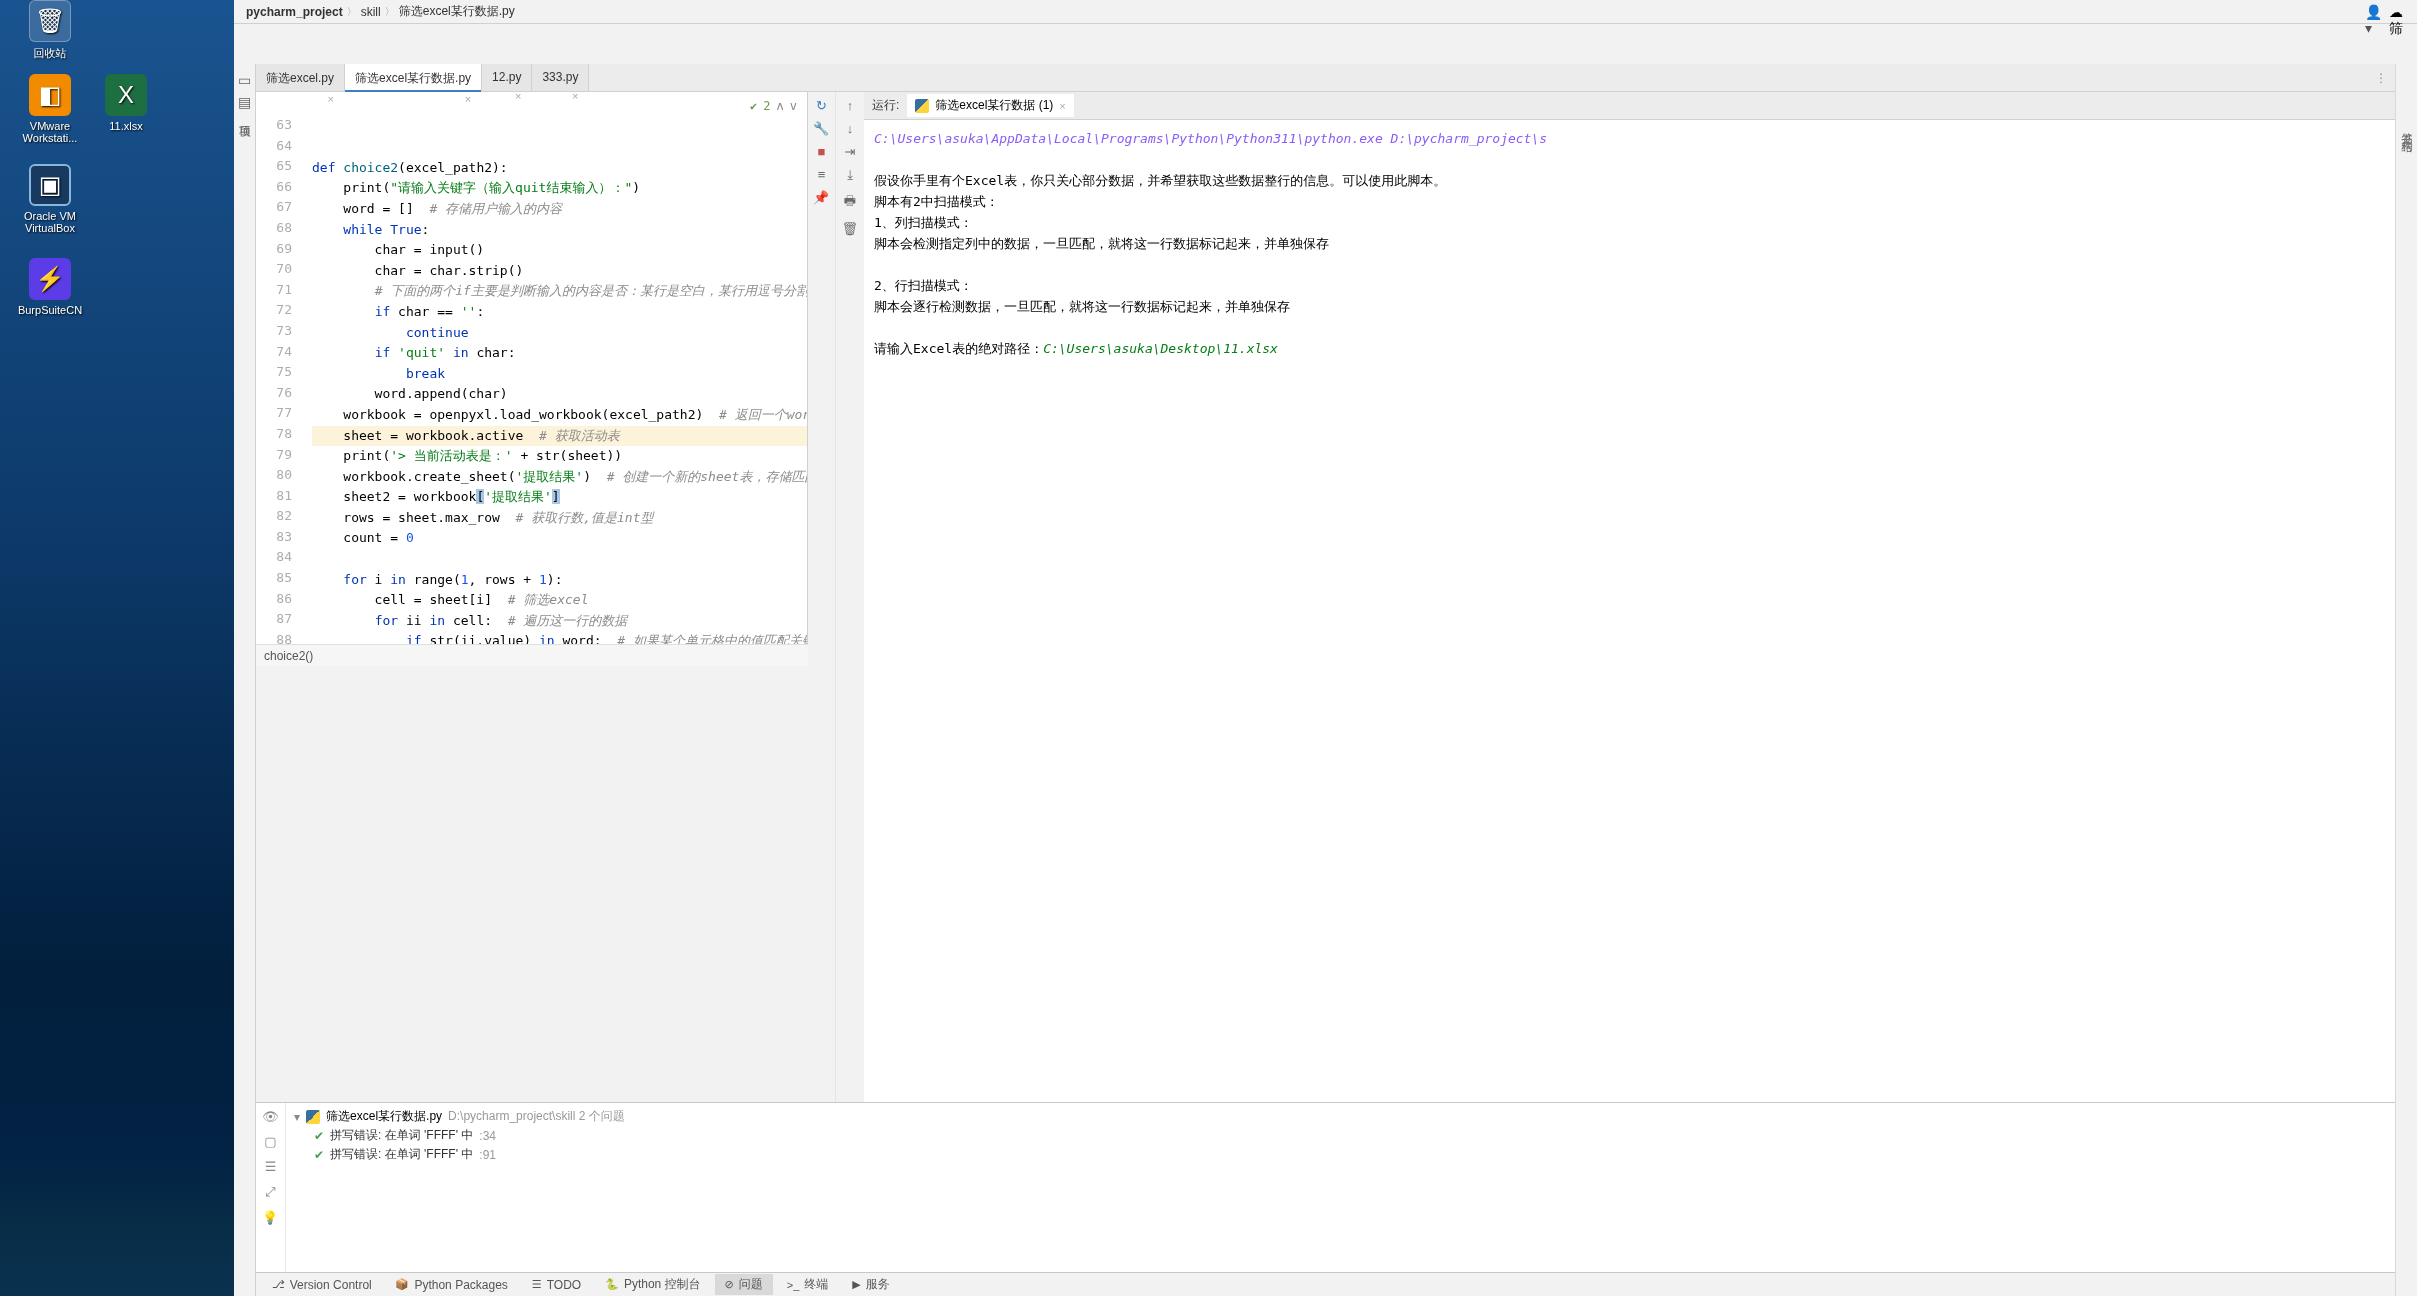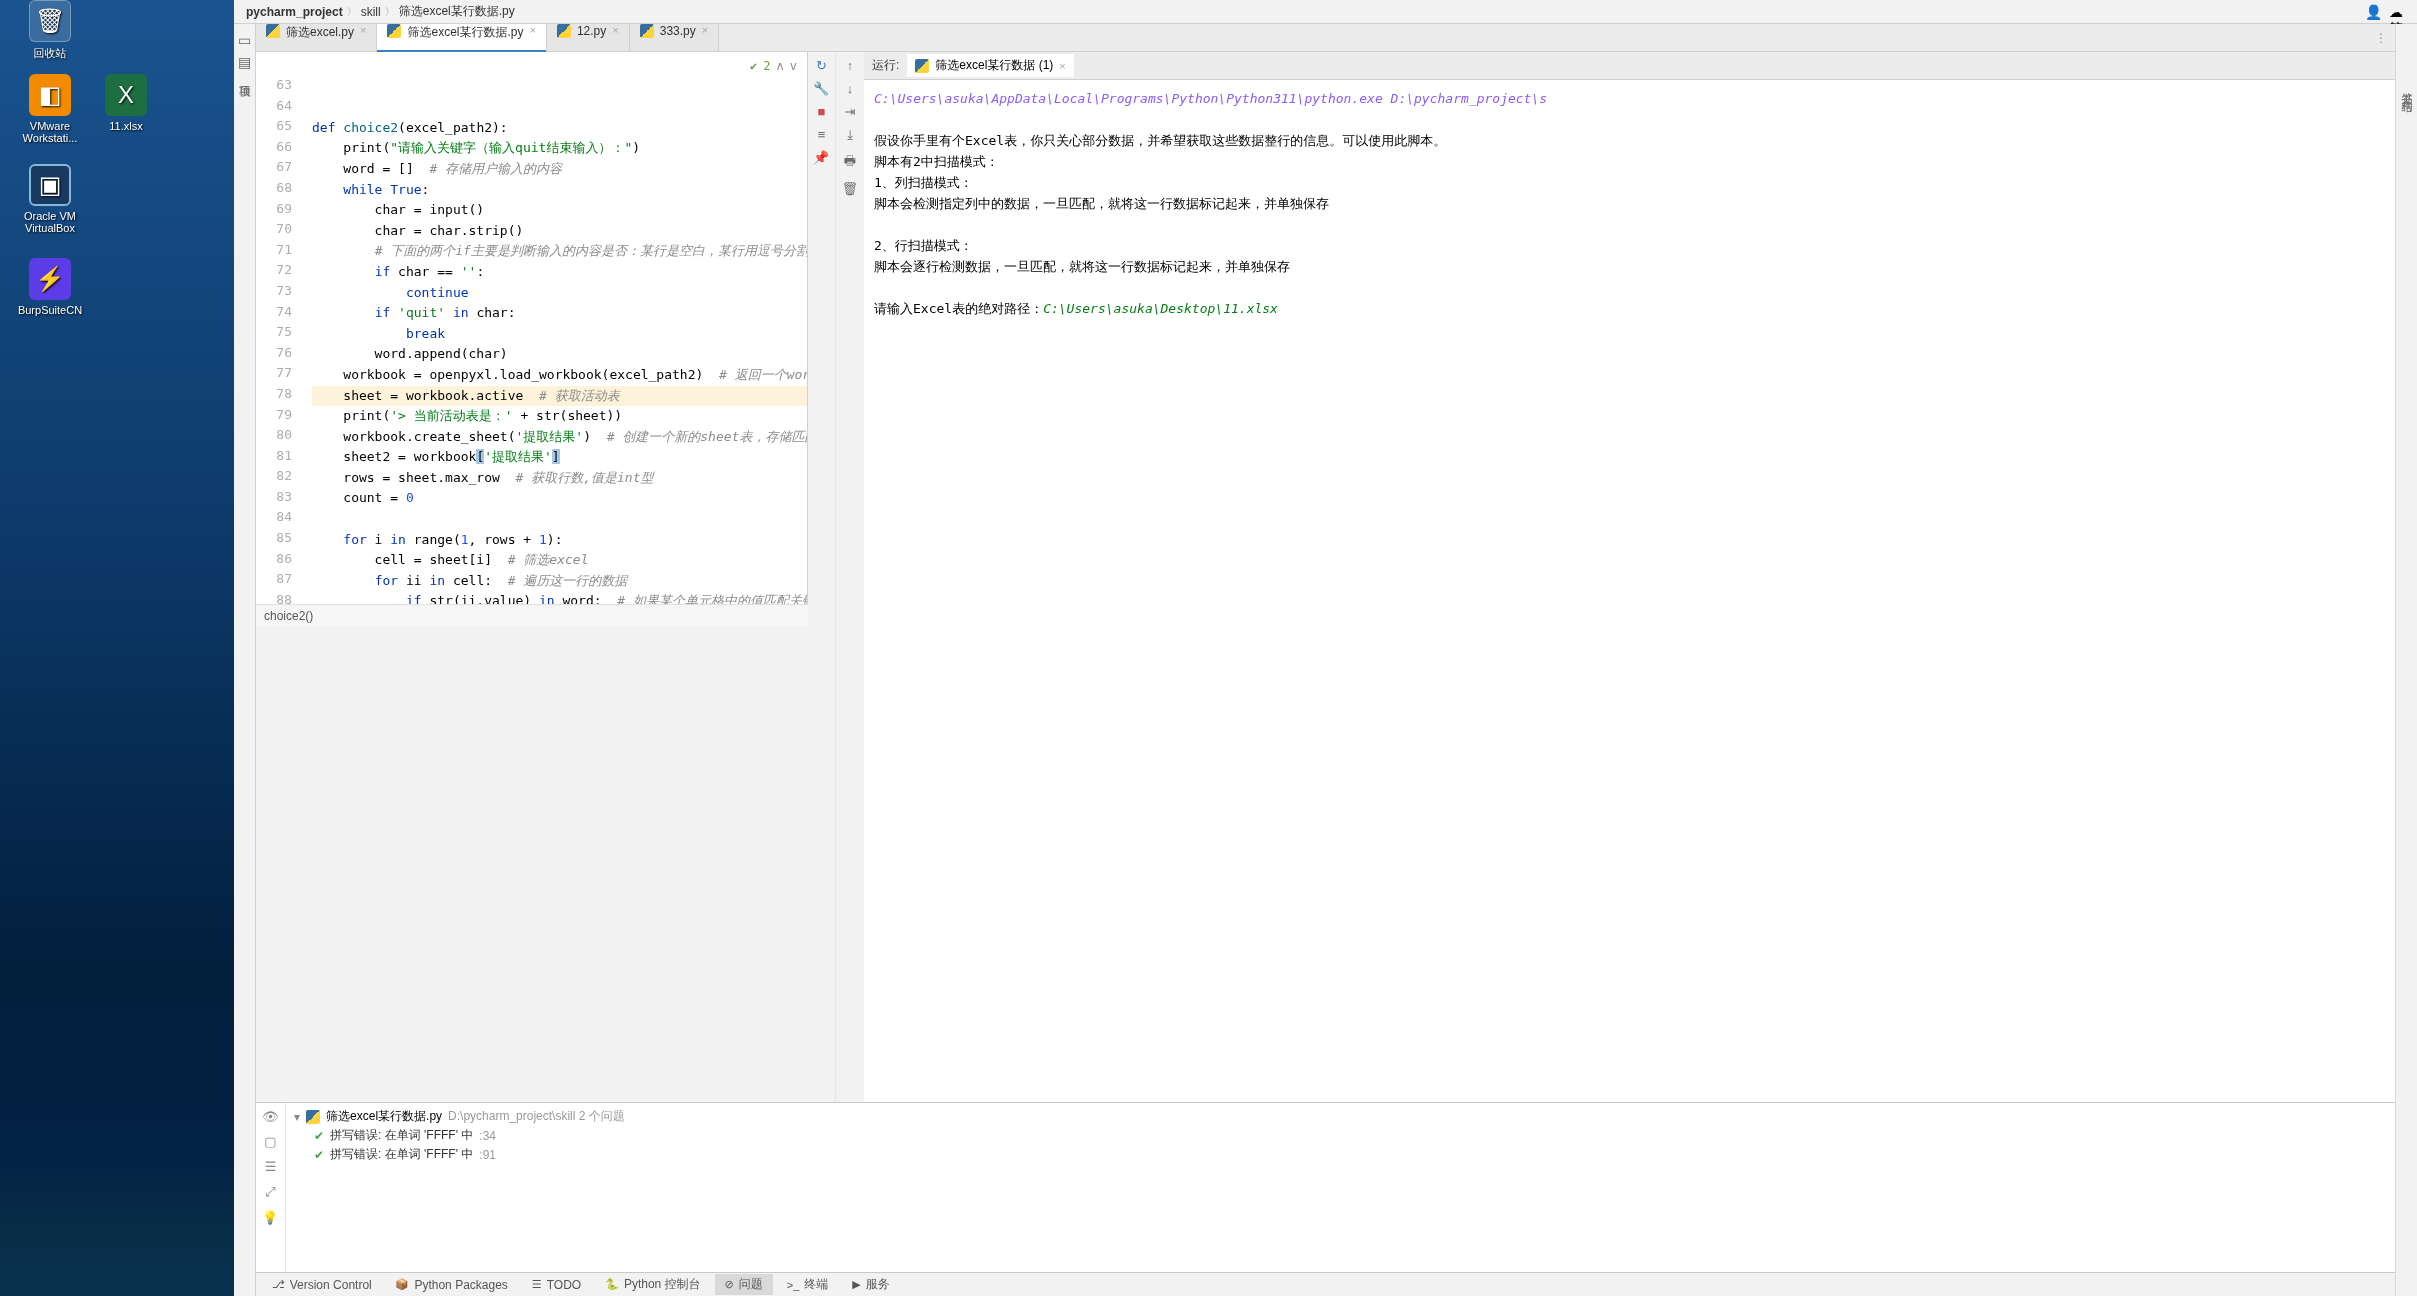--- a/index.html
+++ b/index.html
@@ -10,41 +10,41 @@
 .desktop-bottom { position:absolute; bottom:0; left:0; right:0; height:140px; background:linear-gradient(180deg,rgba(10,40,60,0) 0%,rgba(10,50,70,0.6) 50%,rgba(20,70,90,0.4) 100%); }
 .dicon { position:absolute; width:76px; text-align:center; color:#fff; font-size:11px; text-shadow:1px 1px 2px #000; cursor:default; }
 .dicon .box { width:42px; height:42px; margin:0 auto 4px; border-radius:6px; display:flex; align-items:center; justify-content:center; font-size:24px; color:#fff; }
 .bin .box{background:rgba(255,255,255,0.15); border:1px solid rgba(255,255,255,0.3);}
 .vmw .box{background:#f38b00;}
 .xlsx .box{background:#1d6f42;}
 .vbox .box{background:#183a61; border:2px solid #88b7dc;}
 .burp .box{background:#5b3ce6;}
 
 
-.ide { position:absolute; left:234px; top:0; right:0; bottom:0; background:#f2f2f2; display:flex; flex-direction:column; }
+.ide { position:absolute; left:234px; top:0; right:0; bottom:0; background:#f2f2f2; display:flex; flex-direction:column;gap:40px; }
 .navbar { height:24px; background:#f2f2f2; border-bottom:1px solid #d0d0d0; display:flex; align-items:center; padding:0 8px; }
 .crumb { color:#333; padding:0 4px; font-size:12px; }
 .crumb b { font-weight:bold; }
 .chev { color:#888; font-size:10px; }
 .nav-spacer { flex:1; }
 .avatar-ico { width:16px; height:16px; margin-right:8px; font-size:14px; color:#555; }
 .cloud-ico { width:20px; height:16px; font-size:14px; }
 
 .ide-body { flex:1; display:flex; min-height:0; }
 
 
 .lgutter { width:22px; background:#f2f2f2; border-right:1px solid #d0d0d0; display:flex; flex-direction:column; align-items:center; padding-top:8px; gap:6px; }
 .lgutter span { font-size:12px; color:#666; cursor:pointer; writing-mode:vertical-rl; }
 .lgutter .iconbtn { writing-mode:horizontal-tb; font-size:14px;}
 
 .main-col { flex:1; display:flex; flex-direction:column; min-width:0;}
 
 
 .tabs { height:28px; background:#ececec; border-bottom:1px solid #d0d0d0; display:flex; align-items:stretch; }
-.tab { display:flex; align-items:flex-start; gap:6px; padding:0 10px; border-right:1px solid #d0d0d0; background:#e6e6e6; font-size:12px; color:#333; cursor:pointer; position:relative;}
+.tab { display:flex; align-items:flex-end; gap:6px; padding:0 10px; border-right:1px solid #d0d0d0; background:#e6e6e6; font-size:12px; color:#333; cursor:pointer; position:relative;flex-direction:column;}
 .tab.active { background:#fff; }
 .tab.active::after { content:""; position:absolute; left:0; right:0; bottom:-1px; height:2px; background:#3b7fc4; }
 .tab .pyico { width:14px; height:14px; display:inline-block; background:linear-gradient(135deg,#366f9e 50%,#ffd43b 50%); border-radius:2px;}
 .tab .x { color:#aaa; font-size:11px; }
 .tabs .more { margin-left:auto; padding:0 8px; display:flex; align-items:center; color:#888;}
 
 
 .split { flex:1; display:flex; min-height:0;}
 .editor-wrap { flex:0 0 552px; display:flex; background:#fff; border-right:1px solid #d0d0d0; min-height:0;}
 .ln-col { width:42px; text-align:right; padding:4px 6px 4px 0; color:#adadad; font-family:Consolas,monospace; font-size:13px; line-height:20.6px; background:#fff; user-select:none;margin-top:19px;}

